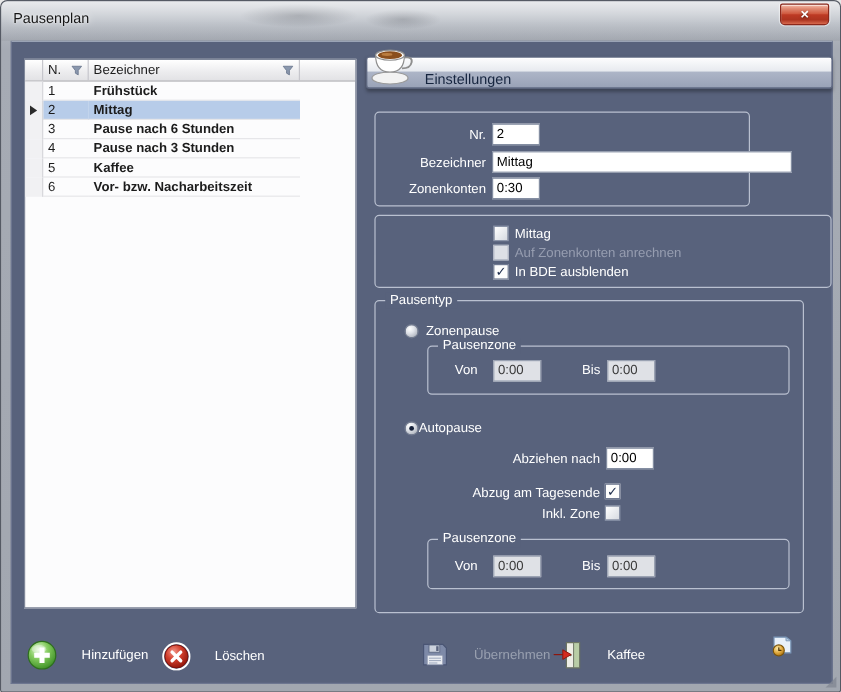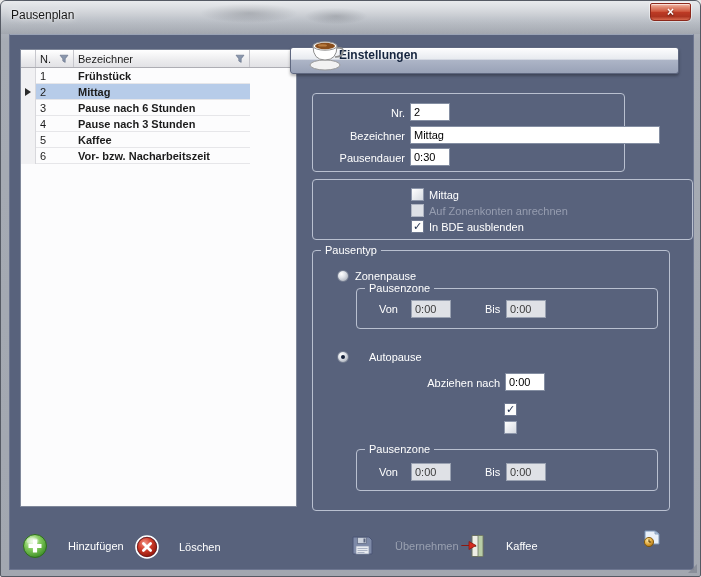--- a/index.html
+++ b/index.html
@@ -47,26 +47,26 @@
   .sel{ width:15px; background:#f1f1f3; border-right:1px solid #d8d8dc; position:relative; }
   .cell{ border-bottom:1px solid #e6e6e9; padding:1px 4px 0; line-height:14px; }
   .cell.c-n{ width:38px; }
   .cell.c-bez{ width:176px;font-weight:bold; }
   .grid-row.selected .cell{ background:#b7cce9; }
   .cur-arrow{ display:none; position:absolute; left:4px; top:4px; width:0; height:0;
     border-left:6px solid #2b2b2b; border-top:4px solid transparent; border-bottom:4px solid transparent; }
   .grid-row.selected .cur-arrow{ display:block; }
 
   
-  .header-bar{ position:absolute; left:280px; top:12px; width:389px; height:27px;
+  .header-bar{ position:absolute; left:295px; top:12px; width:389px; height:27px;
     border:1px solid #5f6880; border-radius:3px;
     background:linear-gradient(180deg,#fdfdfe 0%, #e7eaef 45%, #adb5c7 48%, #99a2b7 100%);
     box-shadow:0 2px 3px rgba(0,0,0,.3), inset 0 1px 0 #fff;
-    display:flex; align-items:flex-start; padding-left:48px;
-    font-weight:bold; font-size:12px; color:#16253f; }
+    display:flex; align-items:flex-end; padding-left:48px;
+    font-weight:normal; font-size:12px; color:#16253f; }
   .coffee{ position:absolute; left:296px; top:1px; z-index:3; }
 
   .group{ position:absolute; border:1px solid #b9c0d0; border-radius:4px; }
   .legend{ position:absolute; top:-7px; left:8px; background:#58627c;
     padding:0 4px; color:#fff; line-height:13px; }
   #group-fields{ left:302px; top:58px; width:313px; height:79px; }
   #group-checks{ left:302px; top:144px; width:381px; height:61px; }
   #group-pausentyp{ left:302px; top:215px; width:358px; height:261px; }
   .pz-group{ position:absolute; border:1px solid #b9c0d0; border-radius:4px; }
 
@@ -179,21 +179,21 @@
       <ellipse cx="19" cy="10" rx="12" ry="4.2" fill="#fff" stroke="#8f8f8f" stroke-width="1"></ellipse>
       <ellipse cx="19" cy="10" rx="10" ry="3.2" fill="#8a4f1d"></ellipse>
       <ellipse cx="16.5" cy="9.4" rx="4.5" ry="1.2" fill="#c78a4a" opacity="0.8"></ellipse>
     </svg>
 
     <div class="group" id="group-fields">
       <label class="flabel" style="top:13px">Nr.</label>
       <input class="txt" style="left: 97px; top: 9px; width: 40px;" value="2">
       <label class="flabel" style="top:36px">Bezeichner</label>
       <input class="txt" style="left: 97px; top: 32px; width: 250px;" value="Mittag">
-      <label class="flabel" style="top:58px">Pausendauer</label>
+      <label class="flabel" style="top:58px">Zonenkonten</label>
       <input class="txt" style="left: 97px; top: 54px; width: 40px;" value="0:30">
     </div>
 
     <div class="group" id="group-checks">
       <span class="checkbox" style="left:98px; top:8px">
         
       </span>
       <span class="cb-label" style="left:116px; top:9px">Mittag</span>
 
       <span class="checkbox disabled" style="left:98px; top:24px">
@@ -217,29 +217,31 @@
         <span class="legend">Pausenzone</span>
         <span class="r-label" style="left:22px; top:14px">Von</span>
         <input class="txt disabled" style="left: 54px; top: 11px; width: 40px;" value="0:00">
         <span class="r-label" style="left:128px; top:14px">Bis</span>
         <input class="txt disabled" style="left: 149px; top: 11px; width: 40px;" value="0:00">
       </div>
 
       <span class="radio on" style="left:24px; top:100px">
           <span class="dot"></span>
         </span>
-      <span class="r-label" style="left:56px; top:100px">Autopause</span>
+      <span class="r-label" style="left:36px; top:100px">Autopause</span>
 
       <span class="rlabel-right" style="left:60px; top:126px; width:127px">Abziehen nach</span>
       <input class="txt" style="left: 192px; top: 122px; width: 40px;" value="0:00">
 
+      <span class="rlabel-right" style="left:0; top:154px; width:187px">Abzug am Tagesende</span>
       <span class="checkbox checked" style="left:191px; top:152px">
         <span class="check">✓</span>
       </span>
 
+      <span class="rlabel-right" style="left:0; top:172px; width:187px">Inkl. Zone</span>
       <span class="checkbox" style="left:191px; top:170px">
         
       </span>
 
       <div class="pz-group" style="left:43px; top:198px; width:302px; height:42px">
         <span class="legend">Pausenzone</span>
         <span class="r-label" style="left:22px; top:16px">Von</span>
         <input class="txt disabled" style="left: 54px; top: 13px; width: 40px;" value="0:00">
         <span class="r-label" style="left:128px; top:16px">Bis</span>
         <input class="txt disabled" style="left: 149px; top: 13px; width: 40px;" value="0:00">

